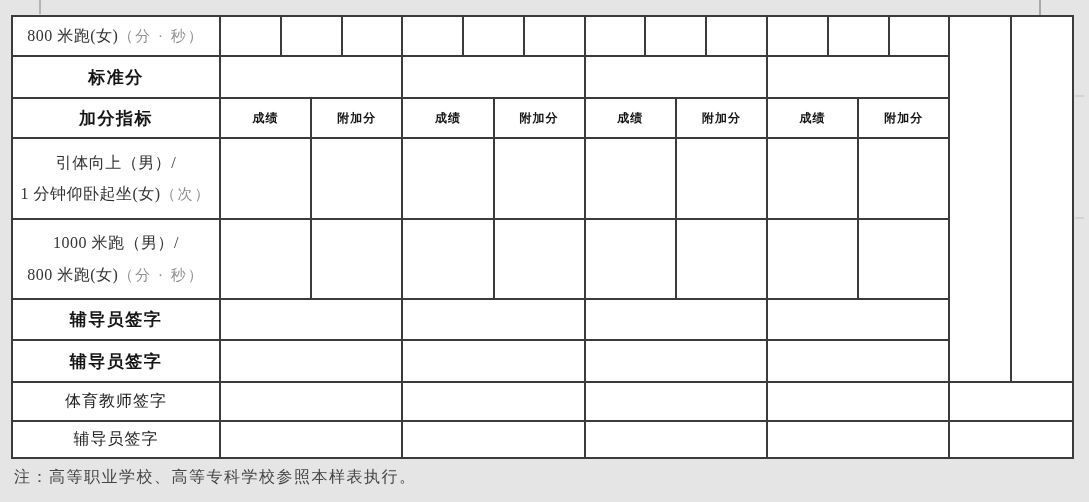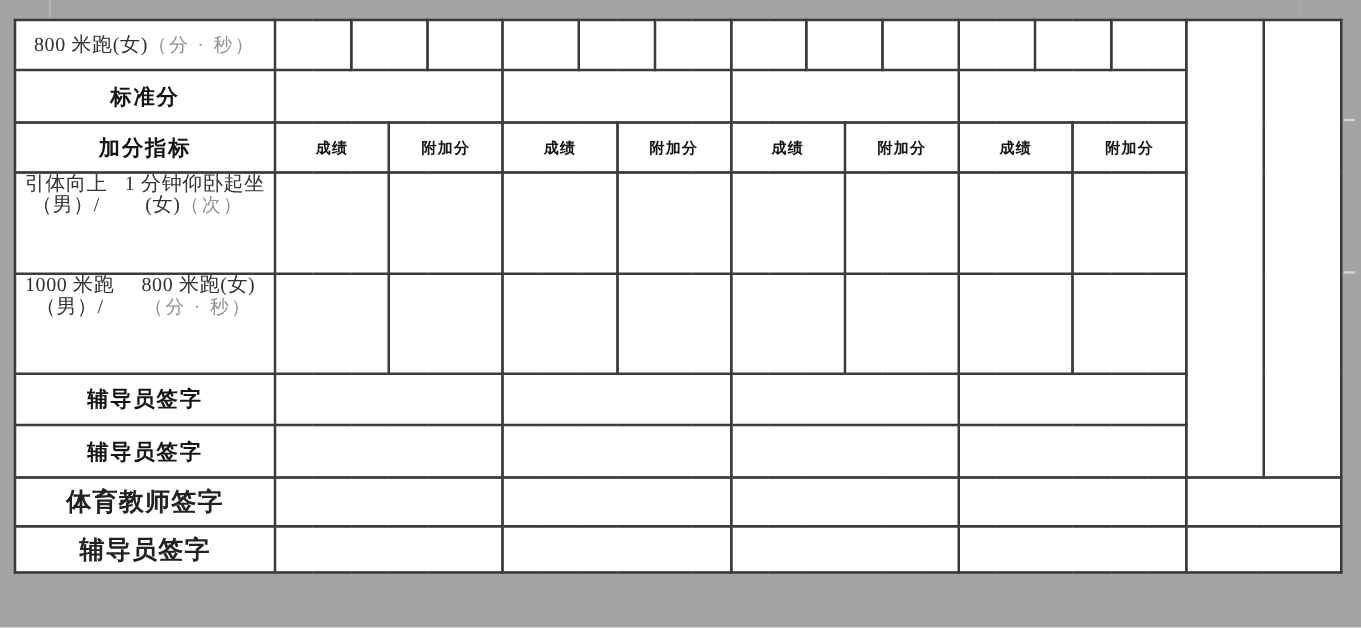--- a/index.html
+++ b/index.html
@@ -1,19 +1,19 @@
 <!DOCTYPE html>
 <html><head>
 <meta charset="utf-8">
 <style>
   html,body{margin:0;padding:0;background:#ffffff;}
   .sheet{
     position:relative;
     width:1089px;height:502px;
-    background:#a3a3a3;
+    background:#e5e5e5;
     overflow:hidden;
     font-family:"Liberation Serif", serif;
   }
   
   .stub{position:absolute;top:0;width:2px;background:#b3b3b3;}
   .stub-left{left:39px;height:14px;}
   .stub-right{left:1039px;height:15px;background:#a8a8a8;}
   
   .tick{position:absolute;width:9px;height:2px;background:#d2d2d2;}
   .tick-1{left:1075px;top:95px;}
@@ -44,23 +44,23 @@
   .lbl-bold{
     font-family:"Liberation Sans", sans-serif;
     font-weight:bold;font-size:17px;color:#151515;letter-spacing:1.5px;
   }
   .lbl-head{
     font-family:"Liberation Sans", sans-serif;
     font-weight:bold;font-size:12px;color:#151515;letter-spacing:1px;
   }
   .lbl-sign{
     font-family:"Liberation Sans", sans-serif;
-    font-weight:700;font-size:20px;color:#222222;letter-spacing:1px;
+    font-weight:400;font-size:16px;color:#222222;letter-spacing:1px;
   }
-  .two-line{display:flex;flex-direction:row;justify-content:space-evenly;height:100%;}
+  .two-line{display:flex;flex-direction:column;justify-content:space-evenly;height:100%;}
   .two-line .ln{line-height:17px;}
 
   .note{
     position:absolute;left:14px;top:467px;
     font-family:"Liberation Serif", serif;
     font-size:16px;color:#454545;letter-spacing:1.5px;
     white-space:nowrap;
   }
 </style>
 </head>
@@ -182,13 +182,14 @@
       <td class="lbl-sign">辅导员签字</td>
       <td colspan="6"></td>
       <td colspan="6"></td>
       <td colspan="6"></td>
       <td colspan="6"></td>
       <td colspan="2"></td>
     </tr>
   </tbody>
     </table>
 
+  <div class="note">注：高等职业学校、高等专科学校参照本样表执行。</div>
 </div>
 
 </body></html>

